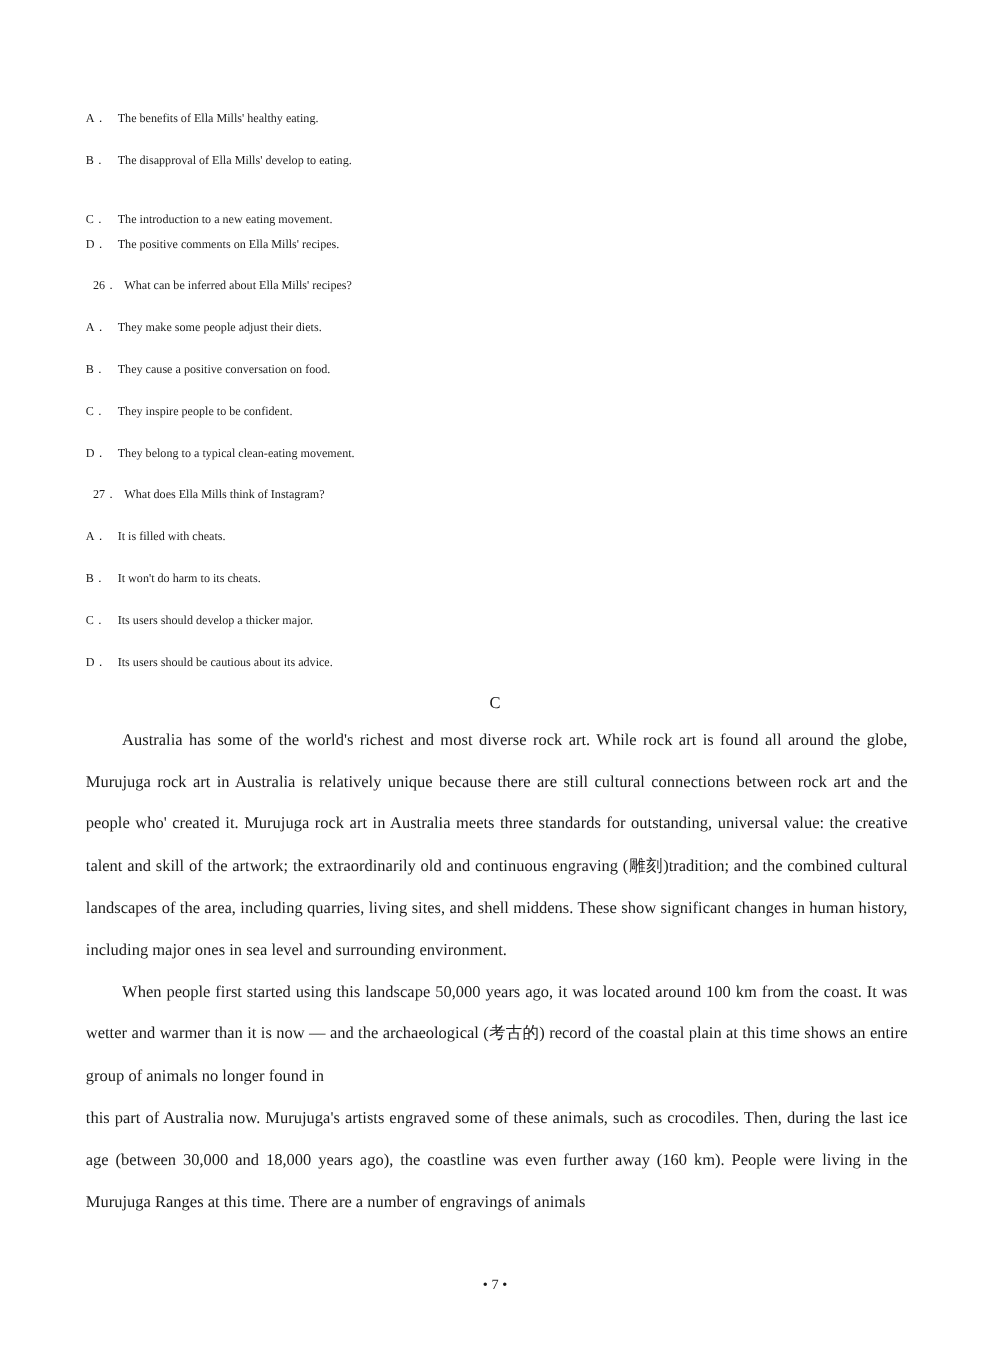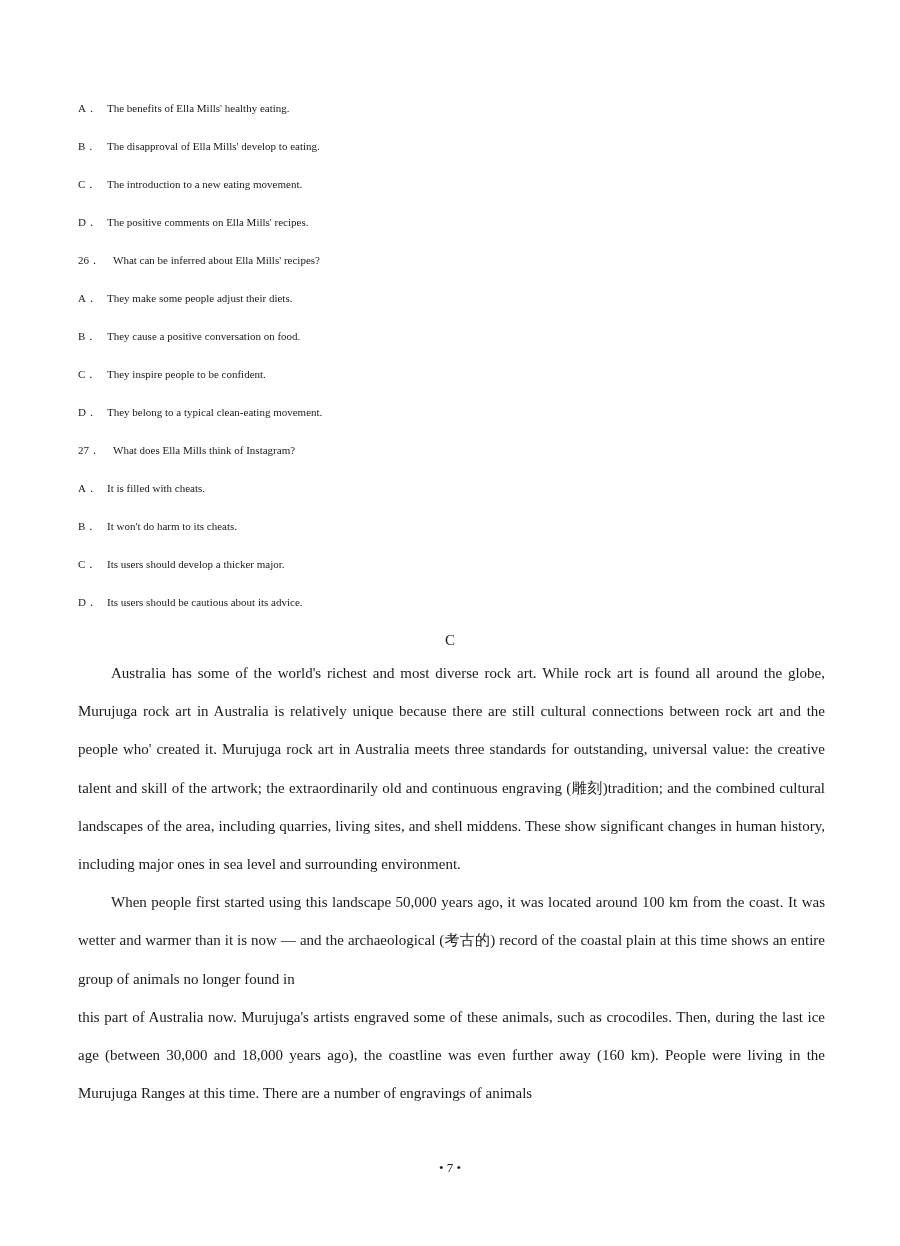--- a/index.html
+++ b/index.html
@@ -1,33 +1,33 @@
 <!DOCTYPE html>
 <html><head>
 <meta charset="utf-8">
 <style>
   html, body { margin: 0; padding: 0; background: #ffffff; }
   body { width: 900px; height: 1246px; position: relative; overflow: hidden;
          font-family: "Liberation Serif", "DejaVu Serif", serif; color: #1a1a1a; }
   .line { position: absolute; left: 78px; font-size: 11px; white-space: nowrap; line-height: 20px; }
   .opt-letter { display: inline-block; width: 29px; }
-  .qnum { display: inline-block; width: 35px; }
+  .qnum { display: inline-block; width: 35px; text-align: center; }
   .section { position: absolute; left: 0; width: 900px; text-align: center; font-size: 15px; }
   .para { position: absolute; left: 78px; width: 747px; font-size: 15px; line-height: 38.2px;
           text-align: justify; text-align-last: left; }
   .para p { margin: 0; text-indent: 33px; }
   .para p.noindent { text-indent: 0; }
   .footer { position: absolute; top: 1160px; left: 0; width: 900px; text-align: center; font-size: 13px; }
 </style>
 </head>
 <body>
 
 <div class="line" style="top:98px"><span class="opt-letter">A．</span><span>The benefits of Ella Mills' healthy eating.</span></div>
 <div class="line" style="top:136px"><span class="opt-letter">B．</span><span>The disapproval of Ella Mills' develop to eating.</span></div>
-<div class="line" style="top:174px"><span class="opt-letter">C．</span><span>The introduction to a new eating movement.</span></div>
+<div class="line" style="top:190px"><span class="opt-letter">C．</span><span>The introduction to a new eating movement.</span></div>
 <div class="line" style="top:212px"><span class="opt-letter">D．</span><span>The positive comments on Ella Mills' recipes.</span></div>
 
 <div class="line" style="top:250px"><span class="qnum">26．</span><span>What can be inferred about Ella Mills' recipes?</span></div>
 <div class="line" style="top:288px"><span class="opt-letter">A．</span><span>They make some people adjust their diets.</span></div>
 <div class="line" style="top:326px"><span class="opt-letter">B．</span><span>They cause a positive conversation on food.</span></div>
 <div class="line" style="top:364px"><span class="opt-letter">C．</span><span>They inspire people to be confident.</span></div>
 <div class="line" style="top:402px"><span class="opt-letter">D．</span><span>They belong to a typical clean-eating movement.</span></div>
 
 <div class="line" style="top:440px"><span class="qnum">27．</span><span>What does Ella Mills think of Instagram?</span></div>
 <div class="line" style="top:478px"><span class="opt-letter">A．</span><span>It is filled with cheats.</span></div>

